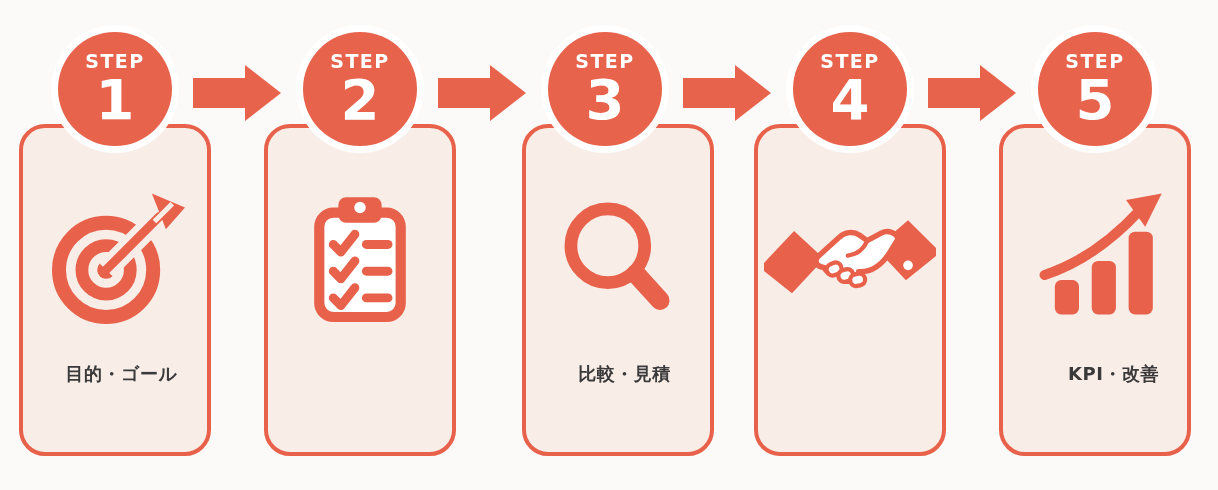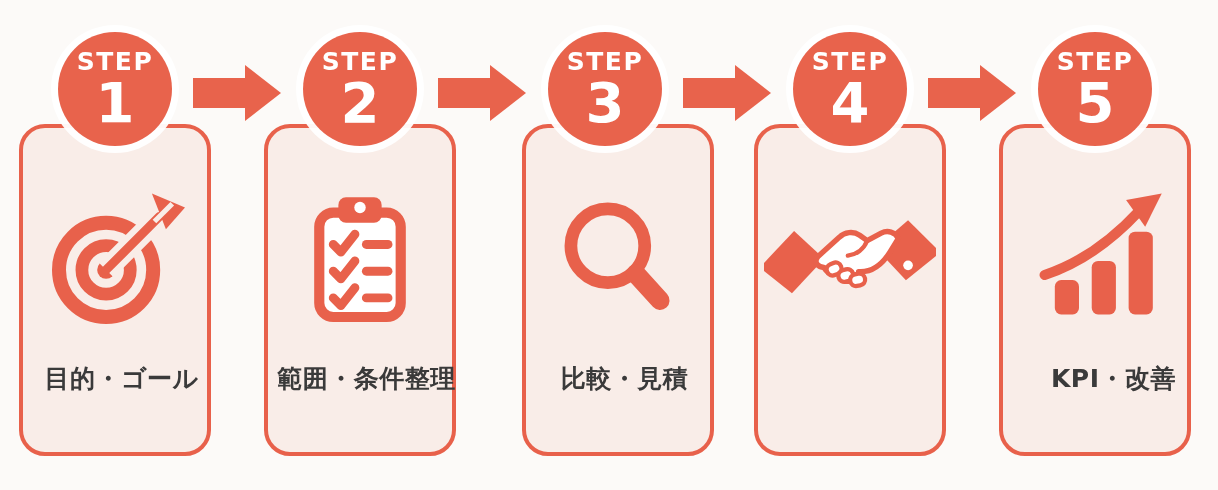--- a/index.html
+++ b/index.html
@@ -24,41 +24,41 @@
     border-radius:26px;
     display:flex;flex-direction:column;align-items:center;
     padding-top:58px;
   }
   .icon-wrap{
     height:150px;width:100%;
     display:flex;align-items:center;justify-content:center;
   }
   .step-label{
     margin-top:26px;
-    font-size:25px;
+    font-size:18px;
     font-weight:700;
     color:#3A3A3A;
     white-space:nowrap;
     letter-spacing:0.5px;
     margin-left:13px;
   }
   
   .badge{
     position:absolute;
     top:32px;
     width:114px;height:114px;
     border-radius:50%;
     background:#E8634C;
     box-shadow:0 0 0 7px rgba(255,255,255,0.95);
     display:flex;flex-direction:column;align-items:center;justify-content:center;
     color:#ffffff;
     z-index:2;
   }
   .badge .badge-step{
-    font-size:25px;font-weight:700;letter-spacing:1.5px;line-height:1;
+    font-size:19px;font-weight:700;letter-spacing:1.5px;line-height:1;
     margin-top:2px;
   }
   .badge .badge-num{
     font-size:56px;font-weight:700;line-height:1.0;
     margin-top:1px;
   }
   
   .flow-arrow{
     position:absolute;top:65px;width:88px;height:56px;z-index:1;
   }
@@ -113,21 +113,20 @@
           <rect x="38" y="5" width="34" height="20" rx="6" fill="#E8614B"></rect>
           <circle cx="55" cy="13" r="4.5" fill="#FFFFFF"></circle>
           <polyline points="34,42 40,48 51,34" fill="none" stroke="#E8614B" stroke-width="7" stroke-linecap="round" stroke-linejoin="round"></polyline>
           <line x1="60" y1="42" x2="77" y2="42" stroke="#E8614B" stroke-width="7" stroke-linecap="round"></line>
           <polyline points="34,63 40,69 51,55" fill="none" stroke="#E8614B" stroke-width="7" stroke-linecap="round" stroke-linejoin="round"></polyline>
           <line x1="60" y1="63" x2="77" y2="63" stroke="#E8614B" stroke-width="7" stroke-linecap="round"></line>
           <polyline points="34,84 40,90 51,76" fill="none" stroke="#E8614B" stroke-width="7" stroke-linecap="round" stroke-linejoin="round"></polyline>
           <line x1="60" y1="84" x2="77" y2="84" stroke="#E8614B" stroke-width="7" stroke-linecap="round"></line>
         </svg>
       </div>
-      <div class="step-label">範囲・条件整理</div>
     </div>
   </div>
 
   <svg class="flow-arrow arrow2" viewBox="0 0 88 56">
     <rect x="0" y="13" width="55" height="30" fill="#E8634C"></rect>
     <polygon points="52,0 88,28 52,56" fill="#E8634C"></polygon>
   </svg>
 
   <div class="col3">
     <div class="badge">

